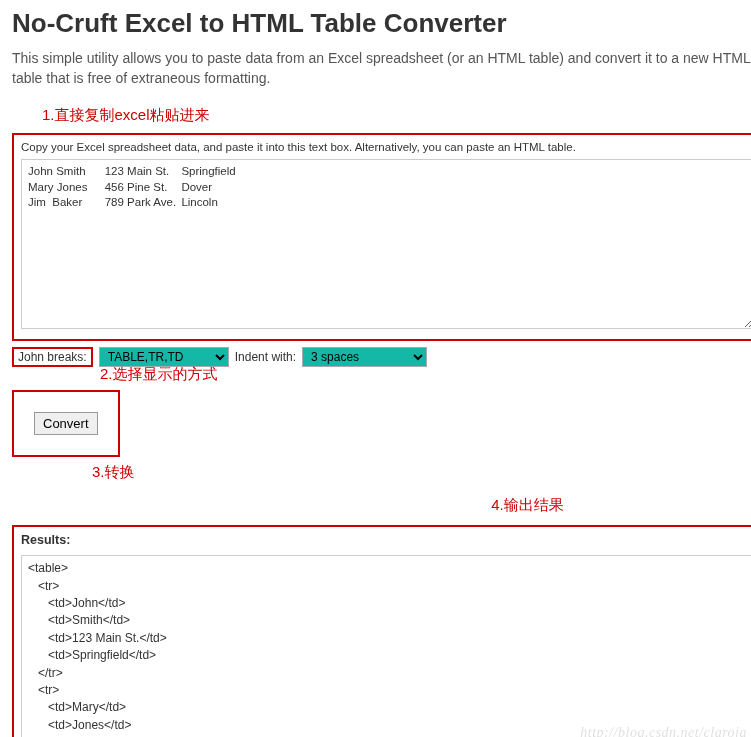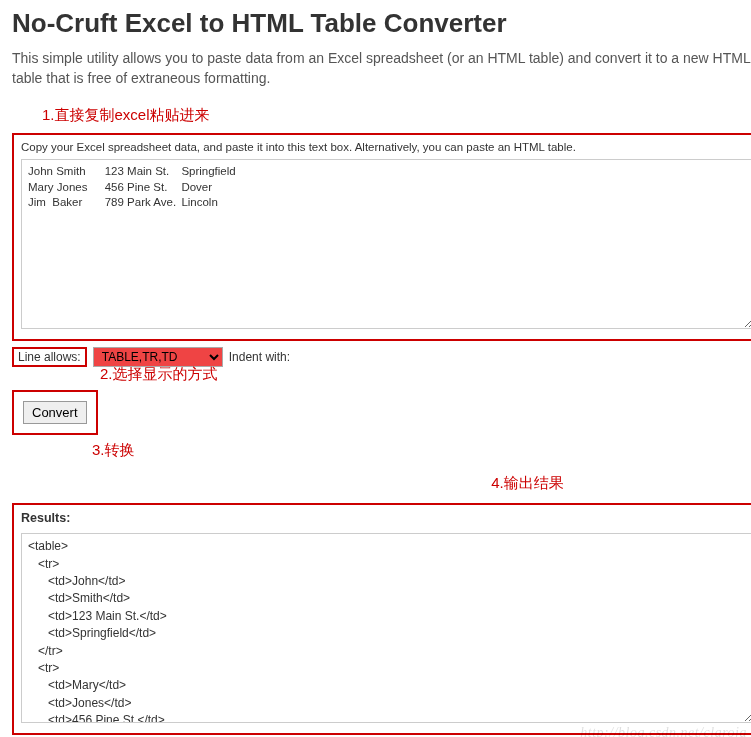--- a/index.html
+++ b/index.html
@@ -62,21 +62,21 @@
     }
     .linebreaks-box {
       border: 2px solid #cc0000;
       padding: 1px 4px;
       font-size: 12px;
     }
     .select {
       font-size: 12px;
       padding: 1px 4px;
       border: 1px solid #aaa;
-      background: #ef4444;
+      background: #14b8a6;
       height: 20px;
       min-width: 130px;
     }
     .select-narrow {
       min-width: 125px;
     }
     .indent-label {
       font-size: 12px;
       margin-left: 0;
     }
@@ -89,21 +89,21 @@
       border: 1px solid #999;
       background: #efefef;
       font-size: 13px;
       padding: 3px 8px;
       cursor: pointer;
       font-family: inherit;
     }
     .convert-box {
       display: inline-block;
       border: 2px solid #cc0000;
-      padding: 9px;
+      padding: 20px;
     }
     .annotation-3 {
       margin-left: 80px;
       margin-top: 6px;
       margin-bottom: 14px;
     }
     .annotation-4 {
       text-align: center;
       margin-left: 280px;
       margin-bottom: 10px;
@@ -154,26 +154,29 @@
 
 <div class="box-red input-section">
   <div class="input-instructions">Copy your Excel spreadsheet data, and paste it into this text box. Alternatively, you can paste an HTML table.</div>
   <textarea class="input-textarea" style="">John Smith	123 Main St.	Springfield
 Mary Jones	456 Pine St.	Dover
 Jim  Baker	789 Park Ave.	Lincoln</textarea>
 </div>
 
 <div class="controls-row">
   <span class="linebreaks-box">
-    <span>Line allows:</span>
+    <span>John breaks:</span>
   </span>
   <select class="select">
     <option>TABLE,TR,TD</option>
   </select>
   <span class="indent-label">Indent with:</span>
+  <select class="select select-narrow">
+    <option>3 spaces</option>
+  </select>
 </div>
 
 <div class="annotation annotation-2">2.选择显示的方式</div>
 
 <span class="convert-box">
   <button class="convert-btn">Convert</button>
 </span>
 
 <div class="annotation annotation-3">3.转换</div>
 

